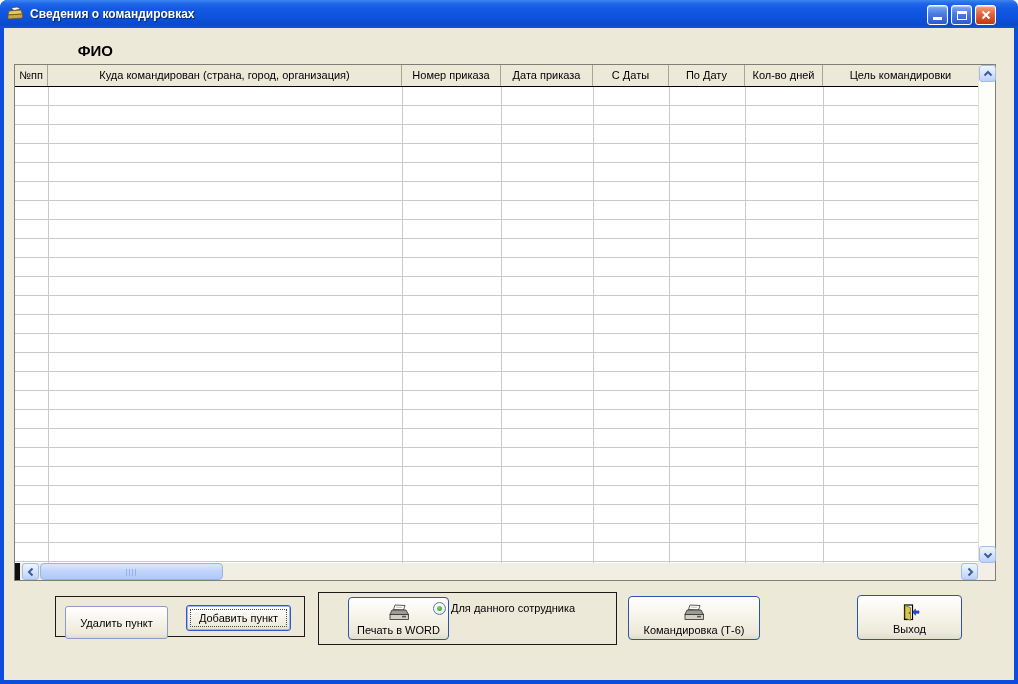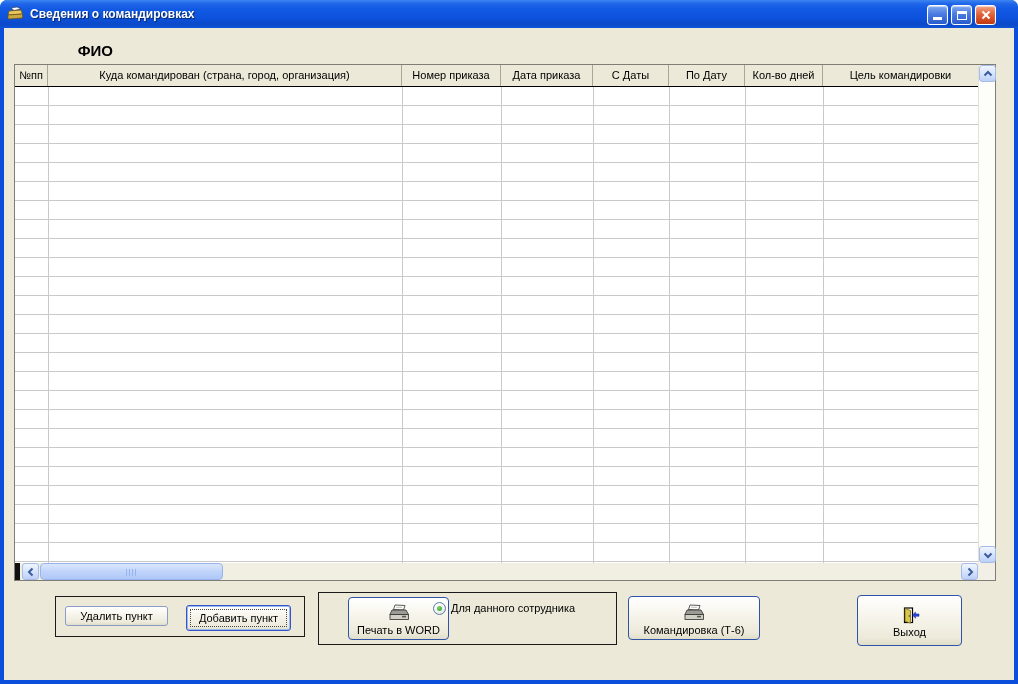--- a/index.html
+++ b/index.html
@@ -51,28 +51,28 @@
     background:repeating-linear-gradient(90deg,#93B2F0 0 1px,transparent 1px 3px);}
   .scroll-corner{position:absolute;right:0;bottom:0;width:17px;height:17px;background:#F2F0E6;}
   
   .frame{position:absolute;border:1px solid #1A1A1A;}
   .frame-left{left:55px;top:596px;width:250px;height:41px;}
   .frame-mid{left:318px;top:592px;width:299px;height:53px;}
   .xp-btn{position:absolute;border:1px solid #8A9CC8;border-radius:3px;
     background:linear-gradient(180deg,#FFFFFF 0%,#F6F4EA 45%,#EDEADB 85%,#E0DDC8 100%);
     font-size:11px;color:#000;display:flex;align-items:center;justify-content:center;cursor:pointer;
     font-family:"Liberation Sans",sans-serif;}
-  .btn-delete{left:65px;top:606px;width:103px;height:20px;text-align:right;}
+  .btn-delete{left:65px;top:606px;width:103px;height:33px;text-align:right;}
   .btn-add{left:186px;top:605px;width:105px;height:26px;border:1px solid #3556C8;
     box-shadow:inset 0 0 0 1px #9DB8F0;}
   .btn-add::after{content:'';position:absolute;inset:3px;border:1px dotted #4A4A4A;}
   .big-btn{flex-direction:column;gap:2px;border:1px solid #2D54A8;border-radius:4px;padding-top:3px;}
   .btn-print{left:324px;top:597px;width:101px;height:43px;margin-left:24px;}
   .btn-t9{left:628px;top:596px;width:132px;height:44px;}
-  .btn-exit{left:857px;top:595px;width:105px;height:51px;}
+  .btn-exit{left:857px;top:595px;width:105px;height:45px;}
   .radio-group{position:absolute;left:433px;top:598px;}
   .radio-row{display:flex;align-items:center;height:20px;margin-bottom:1px;cursor:pointer;}
   .radio{width:13px;height:13px;border-radius:50%;border:1px solid #607C9C;position:relative;flex:none;
     background:radial-gradient(circle at 38% 32%,#FEFEFE 0%,#F0F3F6 55%,#C7D2DD 100%);}
   .radio-row.checked .radio::after{content:'';position:absolute;left:3px;top:3px;width:5px;height:5px;
     border-radius:50%;background:radial-gradient(circle at 40% 35%,#7CD46A,#2F9E1E);}
   .radio-label{font-size:11px;color:#000;margin-left:5px;white-space:nowrap;}
 </style>
 </head>
 <body>

